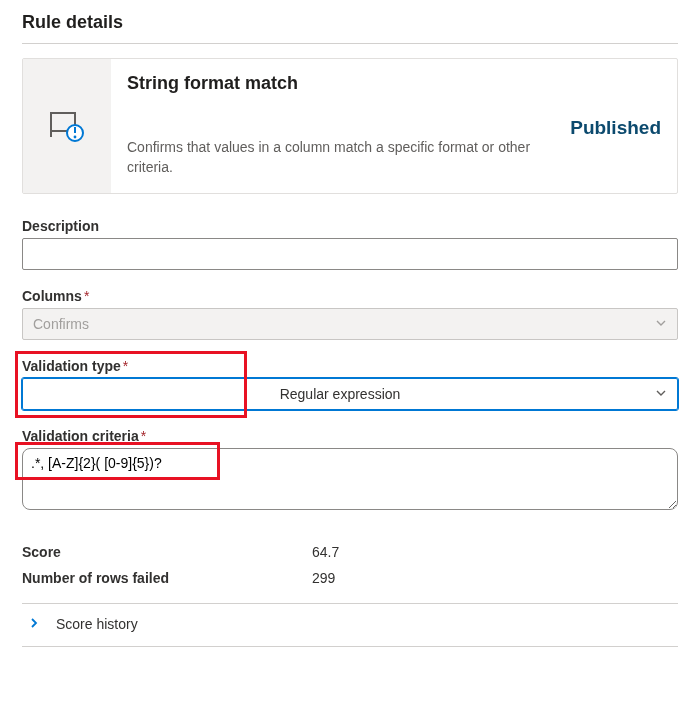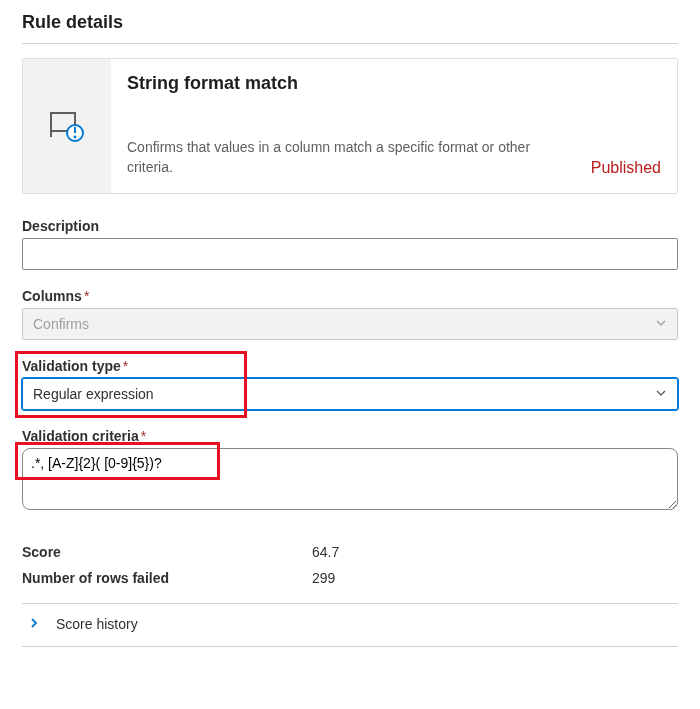--- a/index.html
+++ b/index.html
@@ -48,42 +48,43 @@
     display: flex;
     align-items: center;
     justify-content: center;
     flex-shrink: 0;
   }
   .summary-body {
     flex: 1;
     padding: 14px 16px 16px 16px;
     display: flex;
     gap: 16px;
-    align-items: flex-end;
+    align-items: center;
   }
   .summary-text {
     flex: 1;
   }
   .summary-title {
     font-size: 18px;
     font-weight: 600;
     color: #201f1e;
     margin: 0 0 8px 0;
   }
   .summary-desc {
     font-size: 14px;
     color: #605e5c;
     line-height: 1.4;
     margin-top: 44px;
   }
   .summary-status {
-    font-size: 16px;
-    color: #b91c1c;
+    font-size: 19px;
+    color: #0c4a6e;
     padding-top: 6px;
     white-space: nowrap;
+    font-weight: bold;
   }
   .field {
     margin-bottom: 18px;
   }
   .field-label {
     font-size: 14px;
     font-weight: 600;
     color: #323130;
     margin-bottom: 4px;
   }
@@ -117,20 +118,21 @@
   }
   .select.disabled {
     background: #f3f2f1;
     color: #a19f9d;
     border-color: #c8c6c4;
     cursor: default;
   }
   .select.active {
     border: 1px solid #0078d4;
     outline: 1px solid #0078d4;
+    justify-content: center;
   }
   .chev {
     position: absolute;
     right: 10px;
     top: 50%;
     transform: translateY(-50%);
     pointer-events: none;
   }
   .textarea {
     width: 100%;

